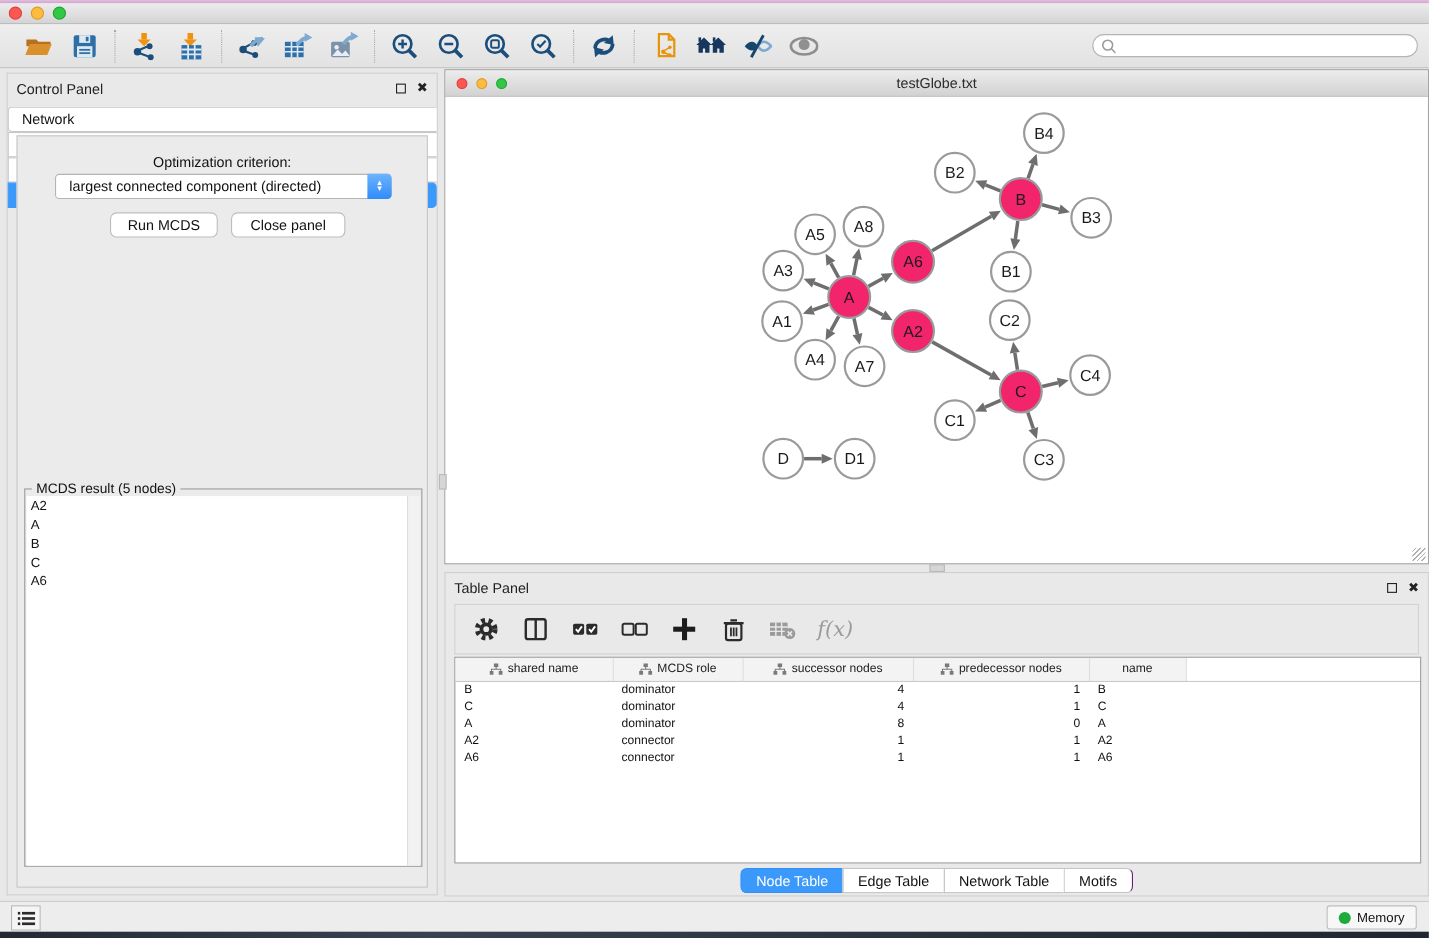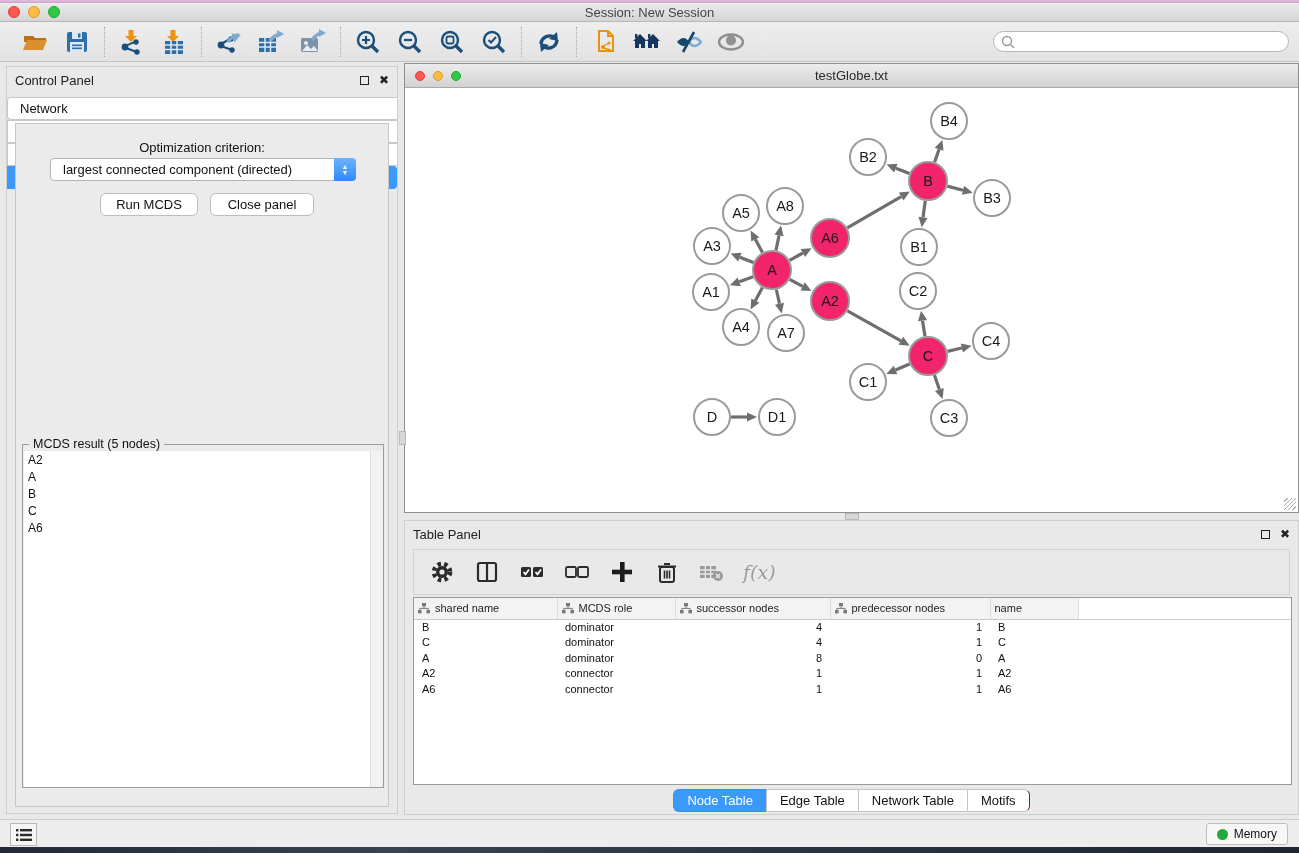--- a/index.html
+++ b/index.html
@@ -64,21 +64,21 @@
   #vdiv-knob { left:399px; top:431px; width:7px; height:14px; }
   #hdiv-knob { left:845px; top:513px; width:14px; height:7px; }
 
   
   #table-panel { left:404px; top:520px; width:895px; height:295px; background:#e9e9e9; border:1px solid #cfcfcf; }
   #tp-toolbar { position:absolute; left:8px; top:28px; width:877px; height:46px; background:#e9e9e9; border:1px solid #d2d2d2; display:flex; align-items:center; gap:17px; padding-left:14px; }
   #fx-label { font-size:19px; color:#9a9a9a; font-family:"DejaVu Serif", serif; font-style:italic; }
   #tp-table { position:absolute; left:8px; top:76px; width:879px; height:188px; background:#fff; border:1px solid #9a9a9a; overflow:hidden; }
   table { border-collapse:collapse; table-layout:fixed; }
   th { background:#f3f3f3; border-right:1px solid #ddd; border-bottom:1px solid #c9c9c9; font-weight:normal; font-size:11px; color:#222; height:21px; padding:0 4px; }
-  th .th-inner { display:flex; align-items:center; justify-content:flex-start; gap:5px; }
+  th .th-inner { display:flex; align-items:center; justify-content:center; gap:5px; }
   td { font-size:11px; color:#111; height:15.5px; padding:0 8px; white-space:nowrap; }
   #tp-tabs { position:absolute; left:0; right:0; top:268px; display:flex; justify-content:center; }
   .tp-tab { font-size:13px; padding:3px 13px; background:#fff; border:1px solid #c4c4c4; border-right:none; color:#111; cursor:default; }
   .tp-tab:first-child { border-radius:6px 0 0 6px; }
   .tp-tab:last-child { border-right:1px solid #701a75; border-radius:0 6px 6px 0; }
   .tp-tab.sel { background:#3b99fc; border-color:#3090f7; color:#fff; }
 
   
   #status-bar { left:0; top:819px; width:1299px; height:28px; background:#ededed; border-top:1px solid #cdcdcd; }
   #list-btn { position:absolute; left:10px; top:3px; width:27px; height:23px; background:#f5f5f5; border:1px solid #b9b9b9; display:flex; align-items:center; justify-content:center; }
@@ -89,21 +89,20 @@
 </head>
 <body>
 
 <div id="menustrip" class="abs"></div>
 <div id="titlebar" class="abs">
   <div class="lights">
     <span class="light red"></span>
     <span class="light yellow"></span>
     <span class="light green"></span>
   </div>
-  <div class="wtitle">Session: New Session</div>
 </div>
 
 <div id="toolbar" class="abs">
   <div class="tb-group">
     <span class="tb-btn">
         <svg width="26" height="26">
           <path d="M2 7 h9 l2 2 h11 v4 H2z" fill="#b5711f"></path>
           <path d="M5 11 h20 l-4 10 H1z" fill="#d9902d"></path>
         </svg>
       </span>

